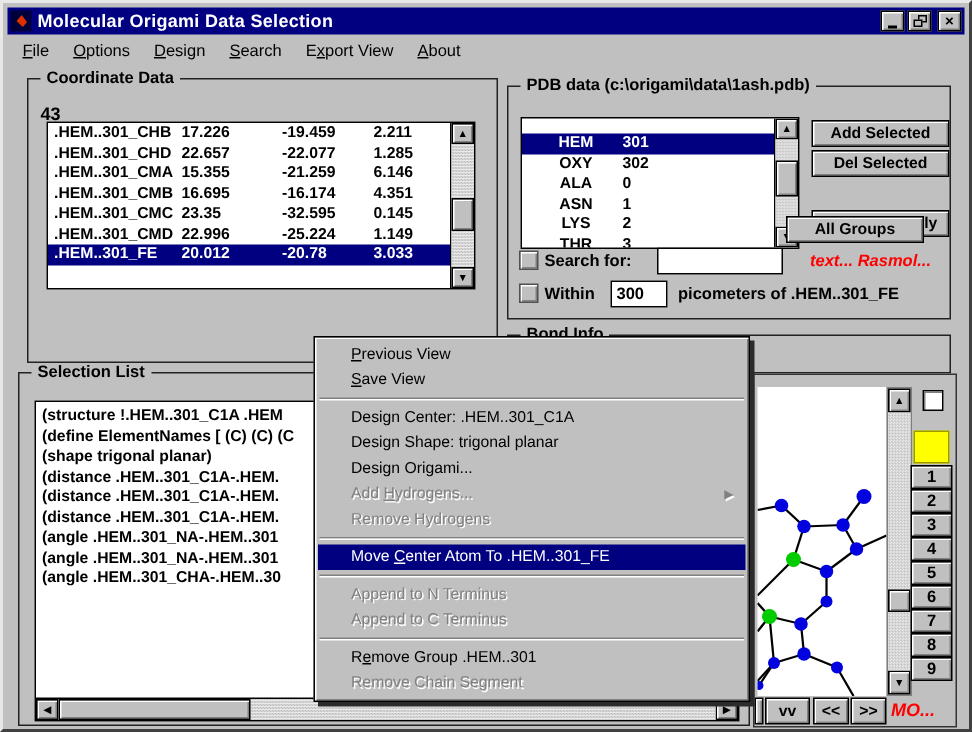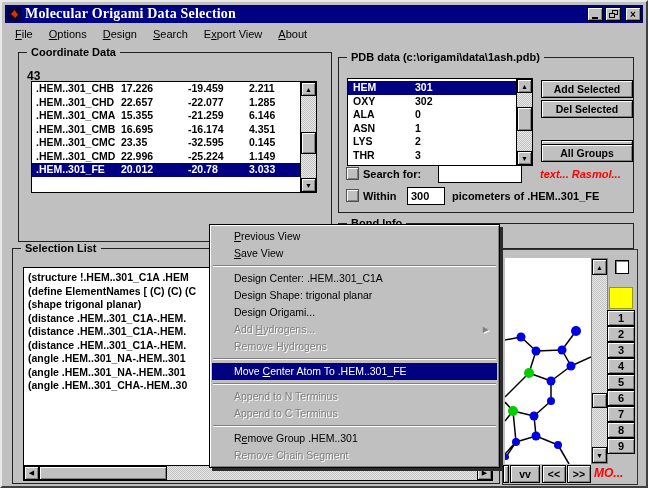--- a/index.html
+++ b/index.html
@@ -9,21 +9,21 @@
     border:2px solid; border-color:#e8e8e8 #404040 #404040 #e8e8e8; overflow:hidden;
   }
   .abs { position:absolute; }
 
   
   .titlebar { position:absolute; left:3px; top:3px; right:3px; height:18px; background:#000080;
     display:flex; align-items:center; color:#fff; }
   .app-icon { width:14px; height:14px; margin:0 4px 0 2px; background:#00003a; position:relative; flex:none; }
   .app-icon::after { content:""; position:absolute; left:4px; top:3px; width:7px; height:8px;
     background:#e03000; clip-path:polygon(50% 0,100% 60%,60% 100%,0 50%); }
-  .title-text { font-size:14px; font-weight:bold; letter-spacing:.2px;font-family:Liberation Serif, serif; }
+  .title-text { font-size:12px; font-weight:bold; letter-spacing:.2px; }
   .win-controls { margin-left:auto; display:flex; align-items:center; gap:2px; padding-right:2px; }
   .winbtn { width:16px; height:14px; background:#c0c0c0; border:1px solid #000;
     box-shadow:inset 1px 1px 0 #fff, inset -1px -1px 0 #808080;
     display:flex; align-items:center; justify-content:center; font-size:10px; font-weight:bold; color:#000; }
   .min-glyph { width:6px; height:2px; background:#000; margin-top:7px; }
   .restore-glyph { position:relative; width:9px; height:8px; }
   .restore-glyph i { position:absolute; border:1px solid #000; background:#c0c0c0; width:6px; height:5px; display:block; }
   .restore-glyph i.r1 { right:0; top:0; }
   .restore-glyph i.r2 { left:0; bottom:0; }
 
@@ -192,21 +192,21 @@
         <div class="sb-btn">
             <span>▼</span>
           </div>
       </div>
     </div>
   </div>
 
   <div class="group" style="left:336px; top:55px; width:296px; height:156px;">
     <div class="group-label">PDB data (c:\origami\data\1ash.pdb)</div>
     <div class="listwrap" style="left:8px; top:20px; width:186px; height:88px;">
-      <div class="rows" style="padding-top:2px;">
+      <div class="rows" style="padding-top:10px;text-align:center;">
         <div class="lrow pdbrow selected">
             <span class="pname">HEM</span>
             <span>301</span>
           </div>
         <div class="lrow pdbrow">
             <span class="pname">OXY</span>
             <span>302</span>
           </div>
         <div class="lrow pdbrow">
             <span class="pname">ALA</span>
@@ -233,21 +233,21 @@
             <div class="sb-thumb" style="top:14px; height:24px;"></div>
           </div>
         <div class="sb-btn">
             <span>▼</span>
           </div>
       </div>
     </div>
     <div class="btn95 abs" style="left:202px; top:22px; width:92px; height:18px;">Add Selected</div>
     <div class="btn95 abs" style="left:202px; top:42px; width:92px; height:18px;">Del Selected</div>
     <div class="btn95 abs" style="left:202px; top:82px; width:92px; height:18px;">Displayed Only</div>
-    <div class="btn95 abs" style="left:202px; top:86px; width:92px; height:18px;">All Groups</div>
+    <div class="btn95 abs" style="left:185px; top:86px; width:92px; height:18px;">All Groups</div>
 
     <div class="cb-raised abs" style="left:7px; top:109px;"></div>
     <div class="abs boldlabel" style="left:24px; top:110px;">Search for:</div>
     <input class="input95 abs" style="left: 99px; top: 107px; width: 84px; height: 18px;" value="">
     <div class="abs redtext" style="left:201px; top:110px;">text... Rasmol...</div>
 
     <div class="cb-raised abs" style="left:7px; top:131px;"></div>
     <div class="abs boldlabel" style="left:24px; top:132px;">Within</div>
     <input class="input95 abs" style="left: 68px; top: 129px; width: 38px; height: 18px;" value="300">
     <div class="abs boldlabel" style="left:113px; top:132px;">picometers of .HEM..301_FE</div>

